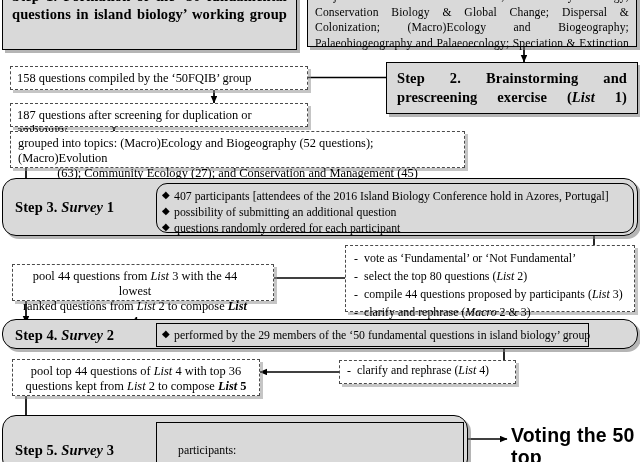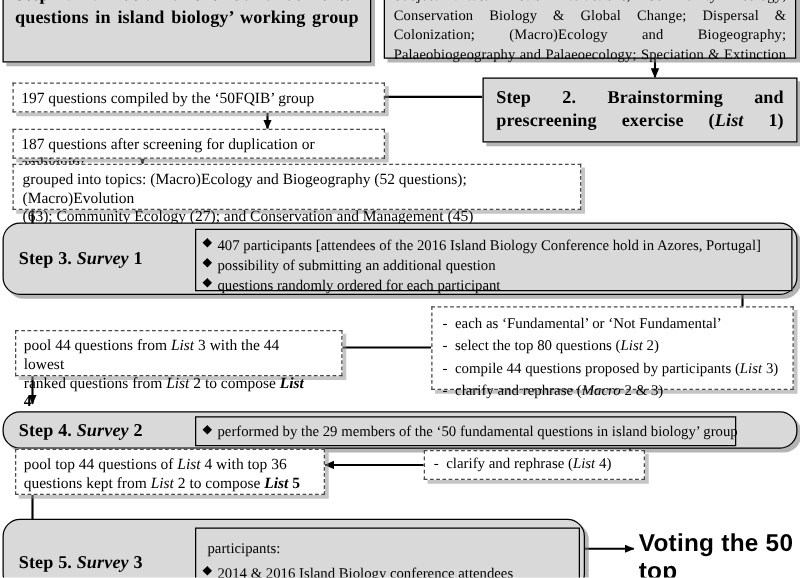--- a/index.html
+++ b/index.html
@@ -33,31 +33,31 @@
   .steplabel{
     font-weight:bold;font-size:14.5px;letter-spacing:.1px;
     white-space:nowrap;
   }
   .steplabel em{font-style:italic;}
 
   .justify{text-align:justify;text-align-last:justify;}
 
   .txt{font-size:12.4px;line-height:1.22;}
   .txt-sm{font-size:11.6px;line-height:1.34;}
-  .ctr{}
+  .ctr{text-align:center;}
 
   .bullets{list-style:none;margin:0;padding:0;}
   .bullets li{position:relative;padding-left:12px;font-size:11.8px;line-height:1.36;white-space:nowrap;}
   .bullets li:before{content:"\25C6";position:absolute;left:0;top:-0.5px;font-size:10px;}
 
   .dashlist{list-style:none;margin:0;padding:0;}
   .dashlist li{position:relative;padding-left:11px;font-size:11.9px;line-height:1.5;white-space:nowrap;}
   .dashlist li:before{content:"-";position:absolute;left:1px;top:0;}
 
-  .plain{list-style:none;margin:4px;padding:0;}
+  .plain{list-style:none;margin:16px;padding:0;}
   .plain li{font-size:11.8px;line-height:1.36;white-space:nowrap;}
 
   .voting{
     position:absolute;
     font-family:"Liberation Sans","DejaVu Sans",sans-serif;
     font-weight:bold;font-size:19.5px;line-height:1.15;color:#000;
     letter-spacing:.2px;
   }
 
   svg.wires{position:absolute;left:0;top:0;width:640px;height:462px;overflow:visible;}
@@ -111,60 +111,60 @@
     <div class="txt-sm justify" style="white-space:normal;letter-spacing:.15px;">Subject areas: Biotic Interactions; Community Ecology; Conservation Biology &amp; Global Change; Dispersal &amp; Colonization; (Macro)Ecology and Biogeography; Palaeobiogeography and Palaeoecology; Speciation &amp; Extinction</div>
   </div>
 
   <div class="box grey" style="left:386px;top:62px;width:252px;height:52px;padding:6px 10px 0 10px;">
     <div class="steplabel justify" style="line-height:1.28;white-space:normal;">
       <span>Step 2. Brainstorming and prescreening exercise (<i class="it">List</i> 1)</span>
     </div>
   </div>
 
   <div class="box dashed" style="left:10px;top:66px;width:298px;height:24px;padding:4px 6px 0 6px;">
-    <div class="txt">197 questions compiled by the ‘50FQIB’ group</div>
+    <div class="txt">158 questions compiled by the ‘50FQIB’ group</div>
   </div>
 
   <div class="box dashed" style="left:10px;top:103px;width:298px;height:24px;padding:4px 6px 0 6px;">
     <div class="txt">187 questions after screening for duplication or ambiguity</div>
   </div>
 
   <div class="box dashed" style="left:10px;top:131px;width:455px;height:37px;padding:4px 7px 0 7px;">
     <div class="txt">grouped into topics: (Macro)Ecology and Biogeography (52 questions); (Macro)Evolution</div>
     <div class="txt ctr">(63); Community Ecology (27); and Conservation and Management (45)</div>
   </div>
 
   <div class="box grey rounded" style="left:2px;top:178px;width:636px;height:58px;">
     <div class="steplabel" style="position:absolute;left:12px;top:20px;">
       <span>Step 3. <em>Survey</em> 1</span>
     </div>
-    <div class="inner" style="left:153px;top:4px;width:478px;height:50px;padding:4px 5px 0 5px;">
+    <div class="inner" style="left:153px;top:4px;width:478px;height:50px;padding:4px 5px 0 5px;border-radius:11px;">
       <ul class="bullets">
         <li>407 participants [attendees of the 2016 Island Biology Conference hold in Azores, Portugal]</li>
         <li>possibility of submitting an additional question</li>
         <li>questions randomly ordered for each participant</li>
       </ul>
     </div>
   </div>
 
   <div class="box dashed" style="left:345px;top:245px;width:290px;height:67px;padding:4px 7px 0 7px;">
     <ul class="dashlist">
-      <li>each as ‘Fundamental’ or ‘Not Fundamental’</li>
+      <li>vote as ‘Fundamental’ or ‘Not Fundamental’</li>
       <li>select the top 80 questions (<i class="it">List</i> 2)</li>
       <li>compile 44 questions proposed by participants (<i class="it">List</i> 3)</li>
       <li>clarify and rephrase (<i class="it">Macro</i> 2 &amp; 3)</li>
     </ul>
   </div>
 
   <div class="box dashed" style="left:12px;top:264px;width:262px;height:37px;padding:4px 22px 0 6px;">
     <div class="txt ctr">pool 44 questions from <i class="it">List</i> 3 with the 44 lowest</div>
     <div class="txt ctr">ranked questions from <i class="it">List</i> 2 to compose <b class="bi">List</b> <b>4</b></div>
   </div>
 
-  <div class="box grey rounded" style="left:2px;top:329px;width:636px;height:30px;">
+  <div class="box grey rounded" style="left:2px;top:319px;width:636px;height:30px;">
     <div class="steplabel" style="position:absolute;left:12px;top:7px;">
       <span>Step 4. <em>Survey</em> 2</span>
     </div>
     <div class="inner" style="left:153px;top:3px;width:433px;height:24px;padding:3px 5px 0 5px;">
       <ul class="bullets">
         <li>performed by the 29 members of the ‘50 fundamental questions in island biology’ group</li>
       </ul>
     </div>
   </div>
 

